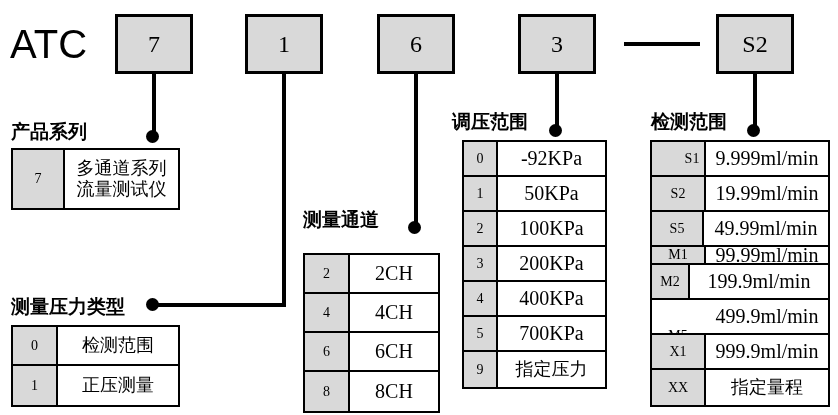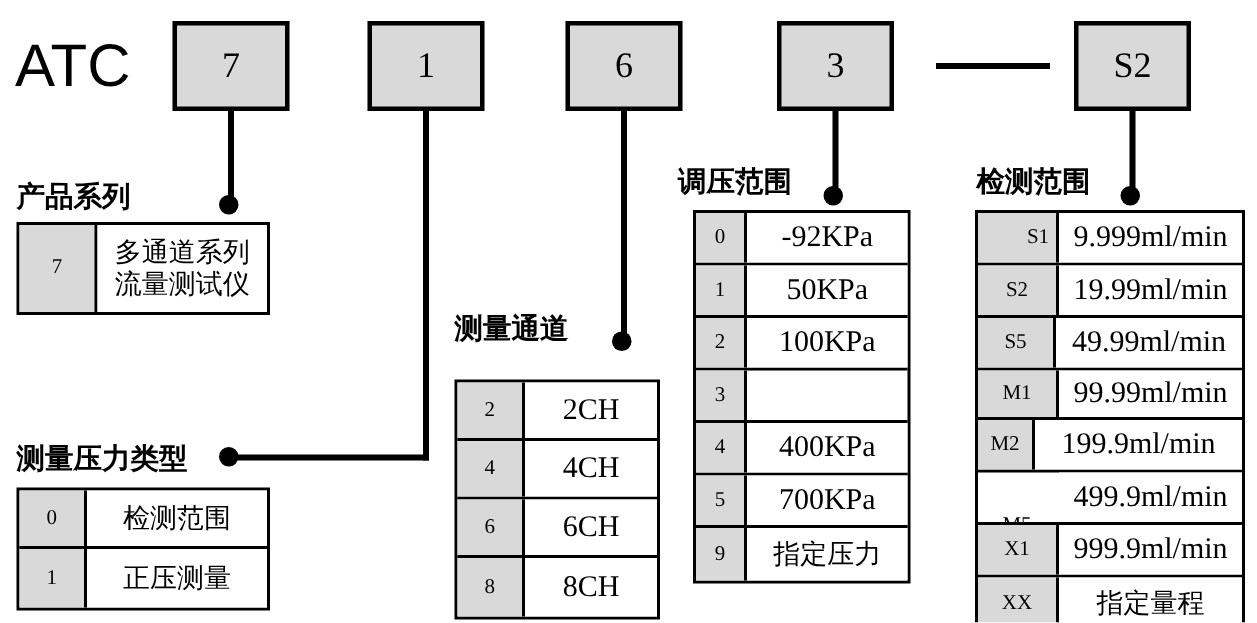--- a/index.html
+++ b/index.html
@@ -209,20 +209,21 @@
     <div class="opt-row" style="height:35px;">
       <div class="opt-code" style="width:34px;">1</div>
       <div class="opt-desc">50KPa</div>
     </div>
     <div class="opt-row" style="height:35px;">
       <div class="opt-code" style="width:34px;">2</div>
       <div class="opt-desc">100KPa</div>
     </div>
     <div class="opt-row" style="height:35px;">
       <div class="opt-code" style="width:34px;">3</div>
+      <div class="opt-desc">200KPa</div>
     </div>
     <div class="opt-row" style="height:35px;">
       <div class="opt-code" style="width:34px;">4</div>
       <div class="opt-desc">400KPa</div>
     </div>
     <div class="opt-row" style="height:35px;">
       <div class="opt-code" style="width:34px;">5</div>
       <div class="opt-desc">700KPa</div>
     </div>
     <div class="opt-row" style="height:35px;">
@@ -237,21 +238,21 @@
       <div class="opt-desc">9.999ml/min</div>
     </div>
     <div class="opt-row" style="height:35px;">
       <div class="opt-code" style="width:54px;">S2</div>
       <div class="opt-desc">19.99ml/min</div>
     </div>
     <div class="opt-row" style="height:35px;">
       <div class="opt-code" style="width:52px;">S5</div>
       <div class="opt-desc">49.99ml/min</div>
     </div>
-    <div class="opt-row" style="height:33px;">
+    <div class="opt-row" style="height:18px;">
       <div class="opt-code" style="width:54px;">M1</div>
       <div class="opt-desc">99.99ml/min</div>
     </div>
     <div class="opt-row" style="height:35px;">
       <div class="opt-code" style="width:38px;">M2</div>
       <div class="opt-desc">199.9ml/min</div>
     </div>
     <div class="opt-row" style="height:35px;">
       <div class="opt-code" style="width:54px;margin-top:36px;">M5</div>
       <div class="opt-desc">499.9ml/min</div>

